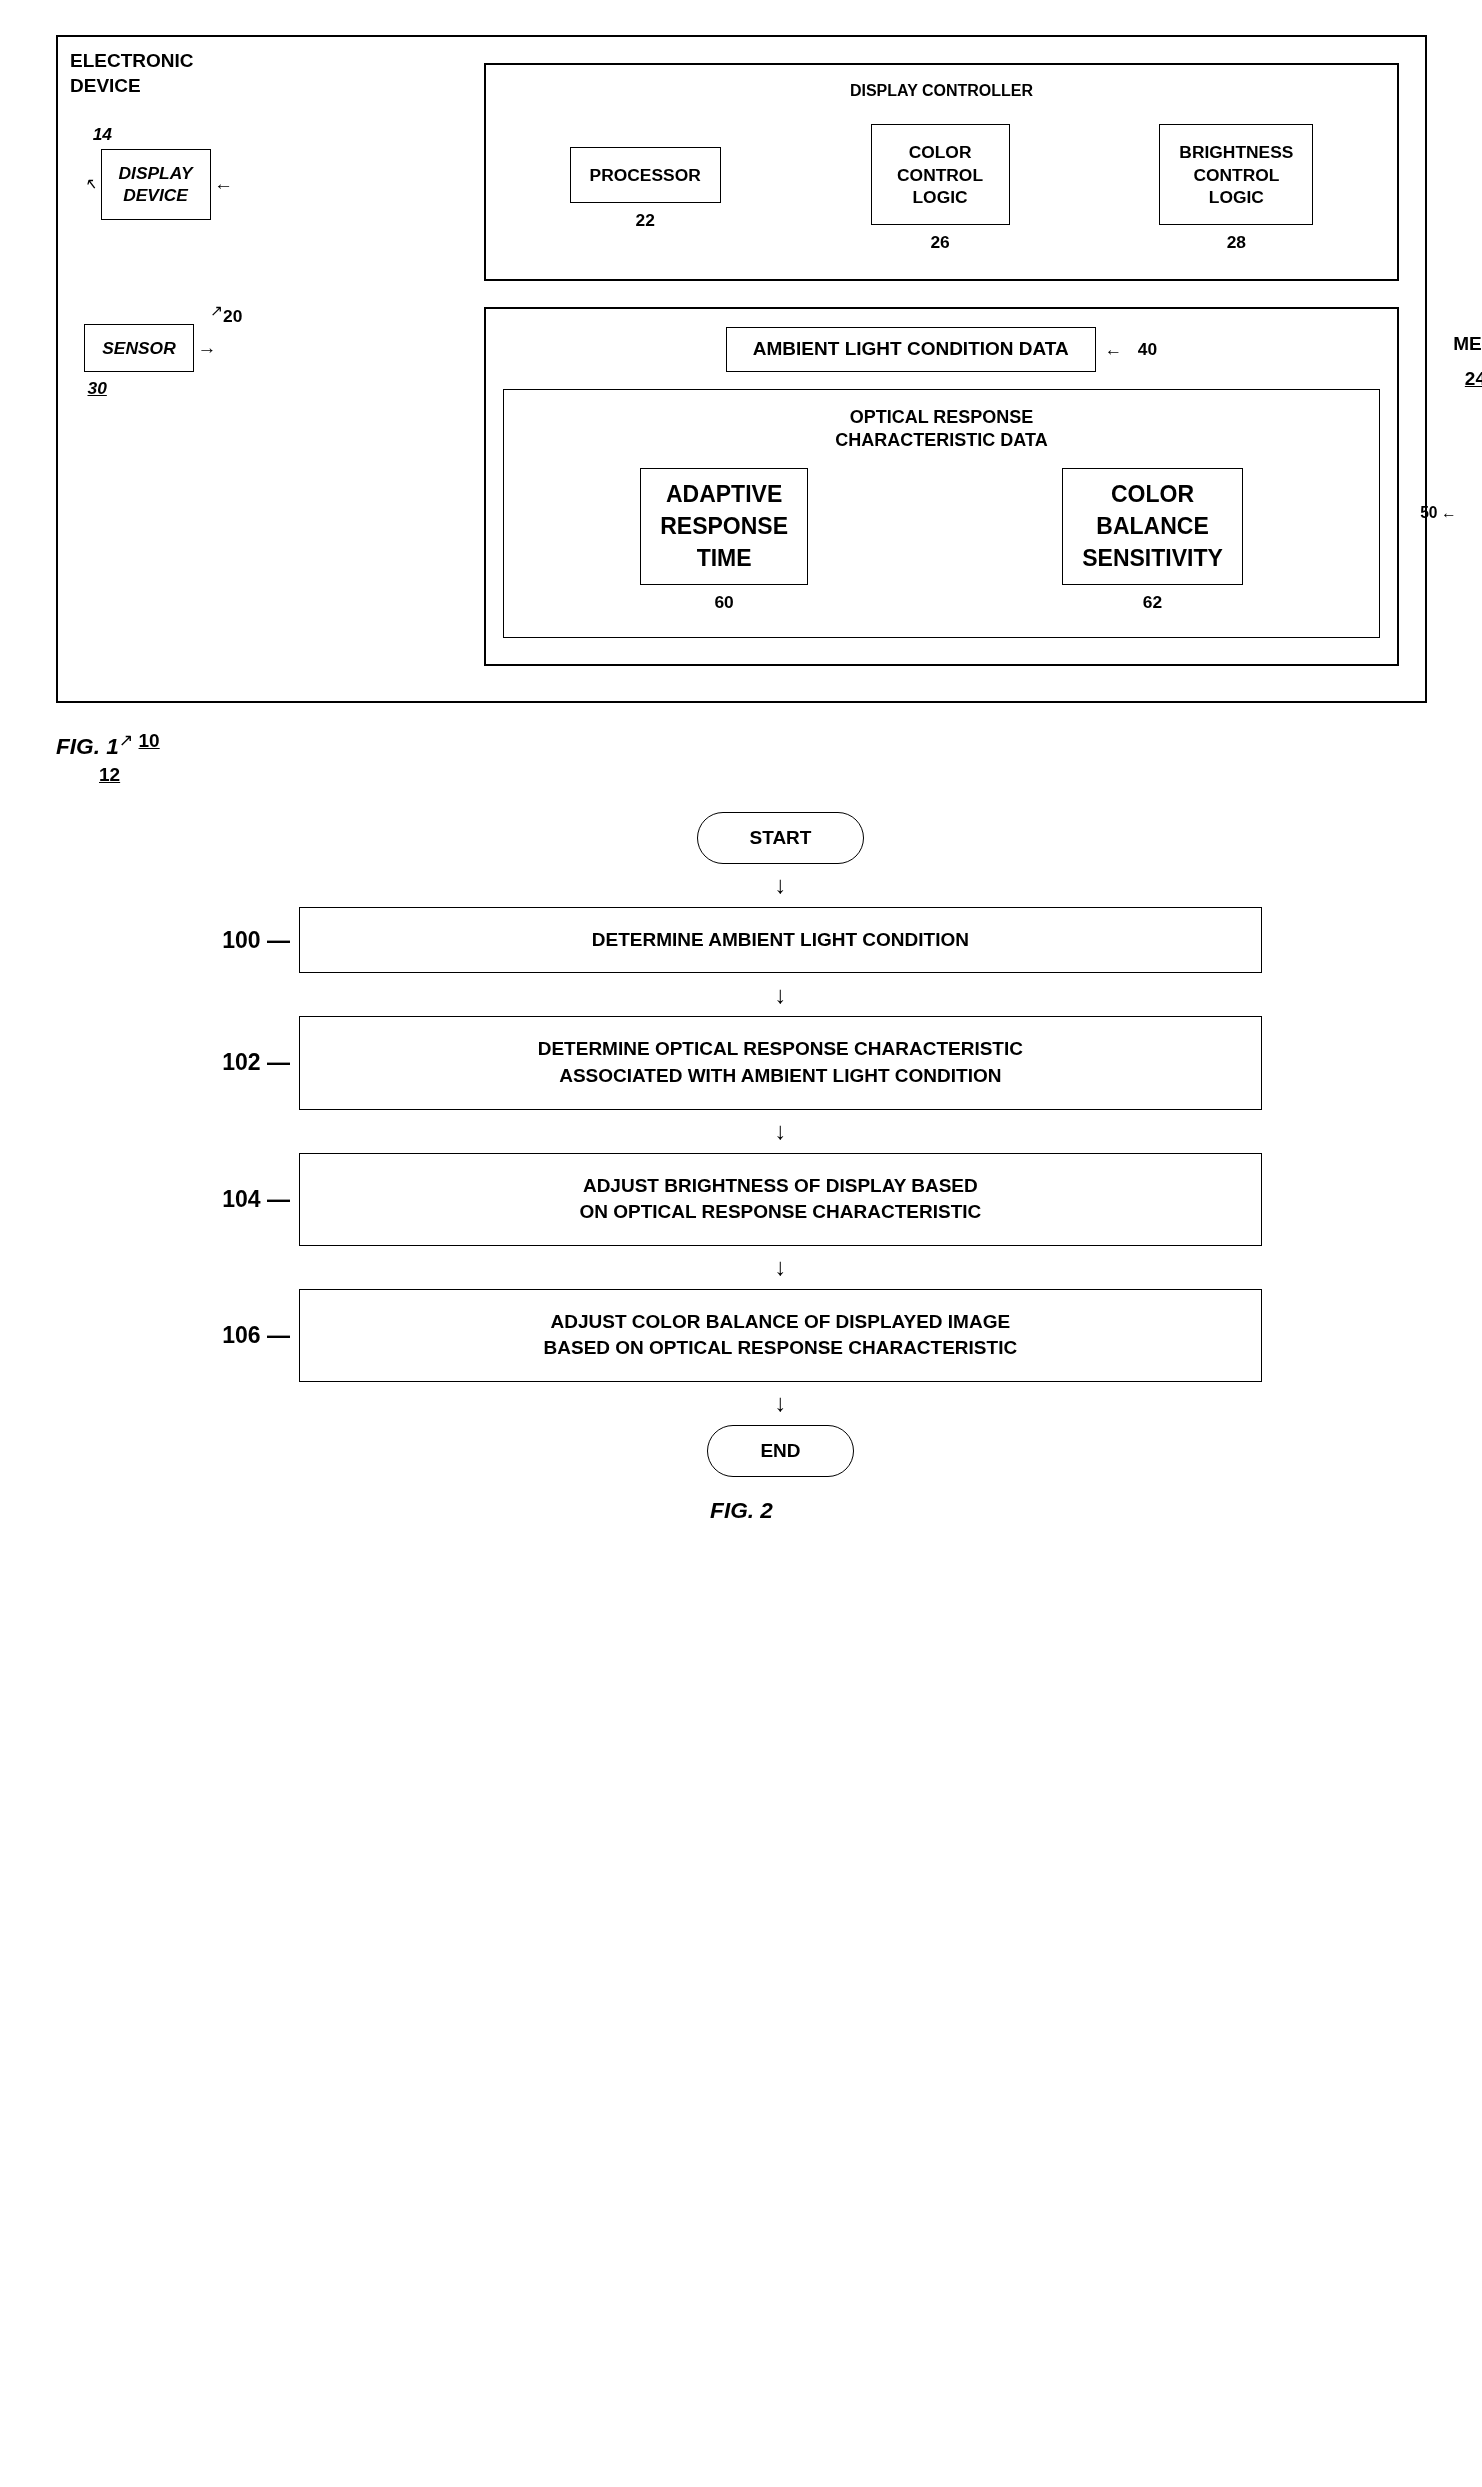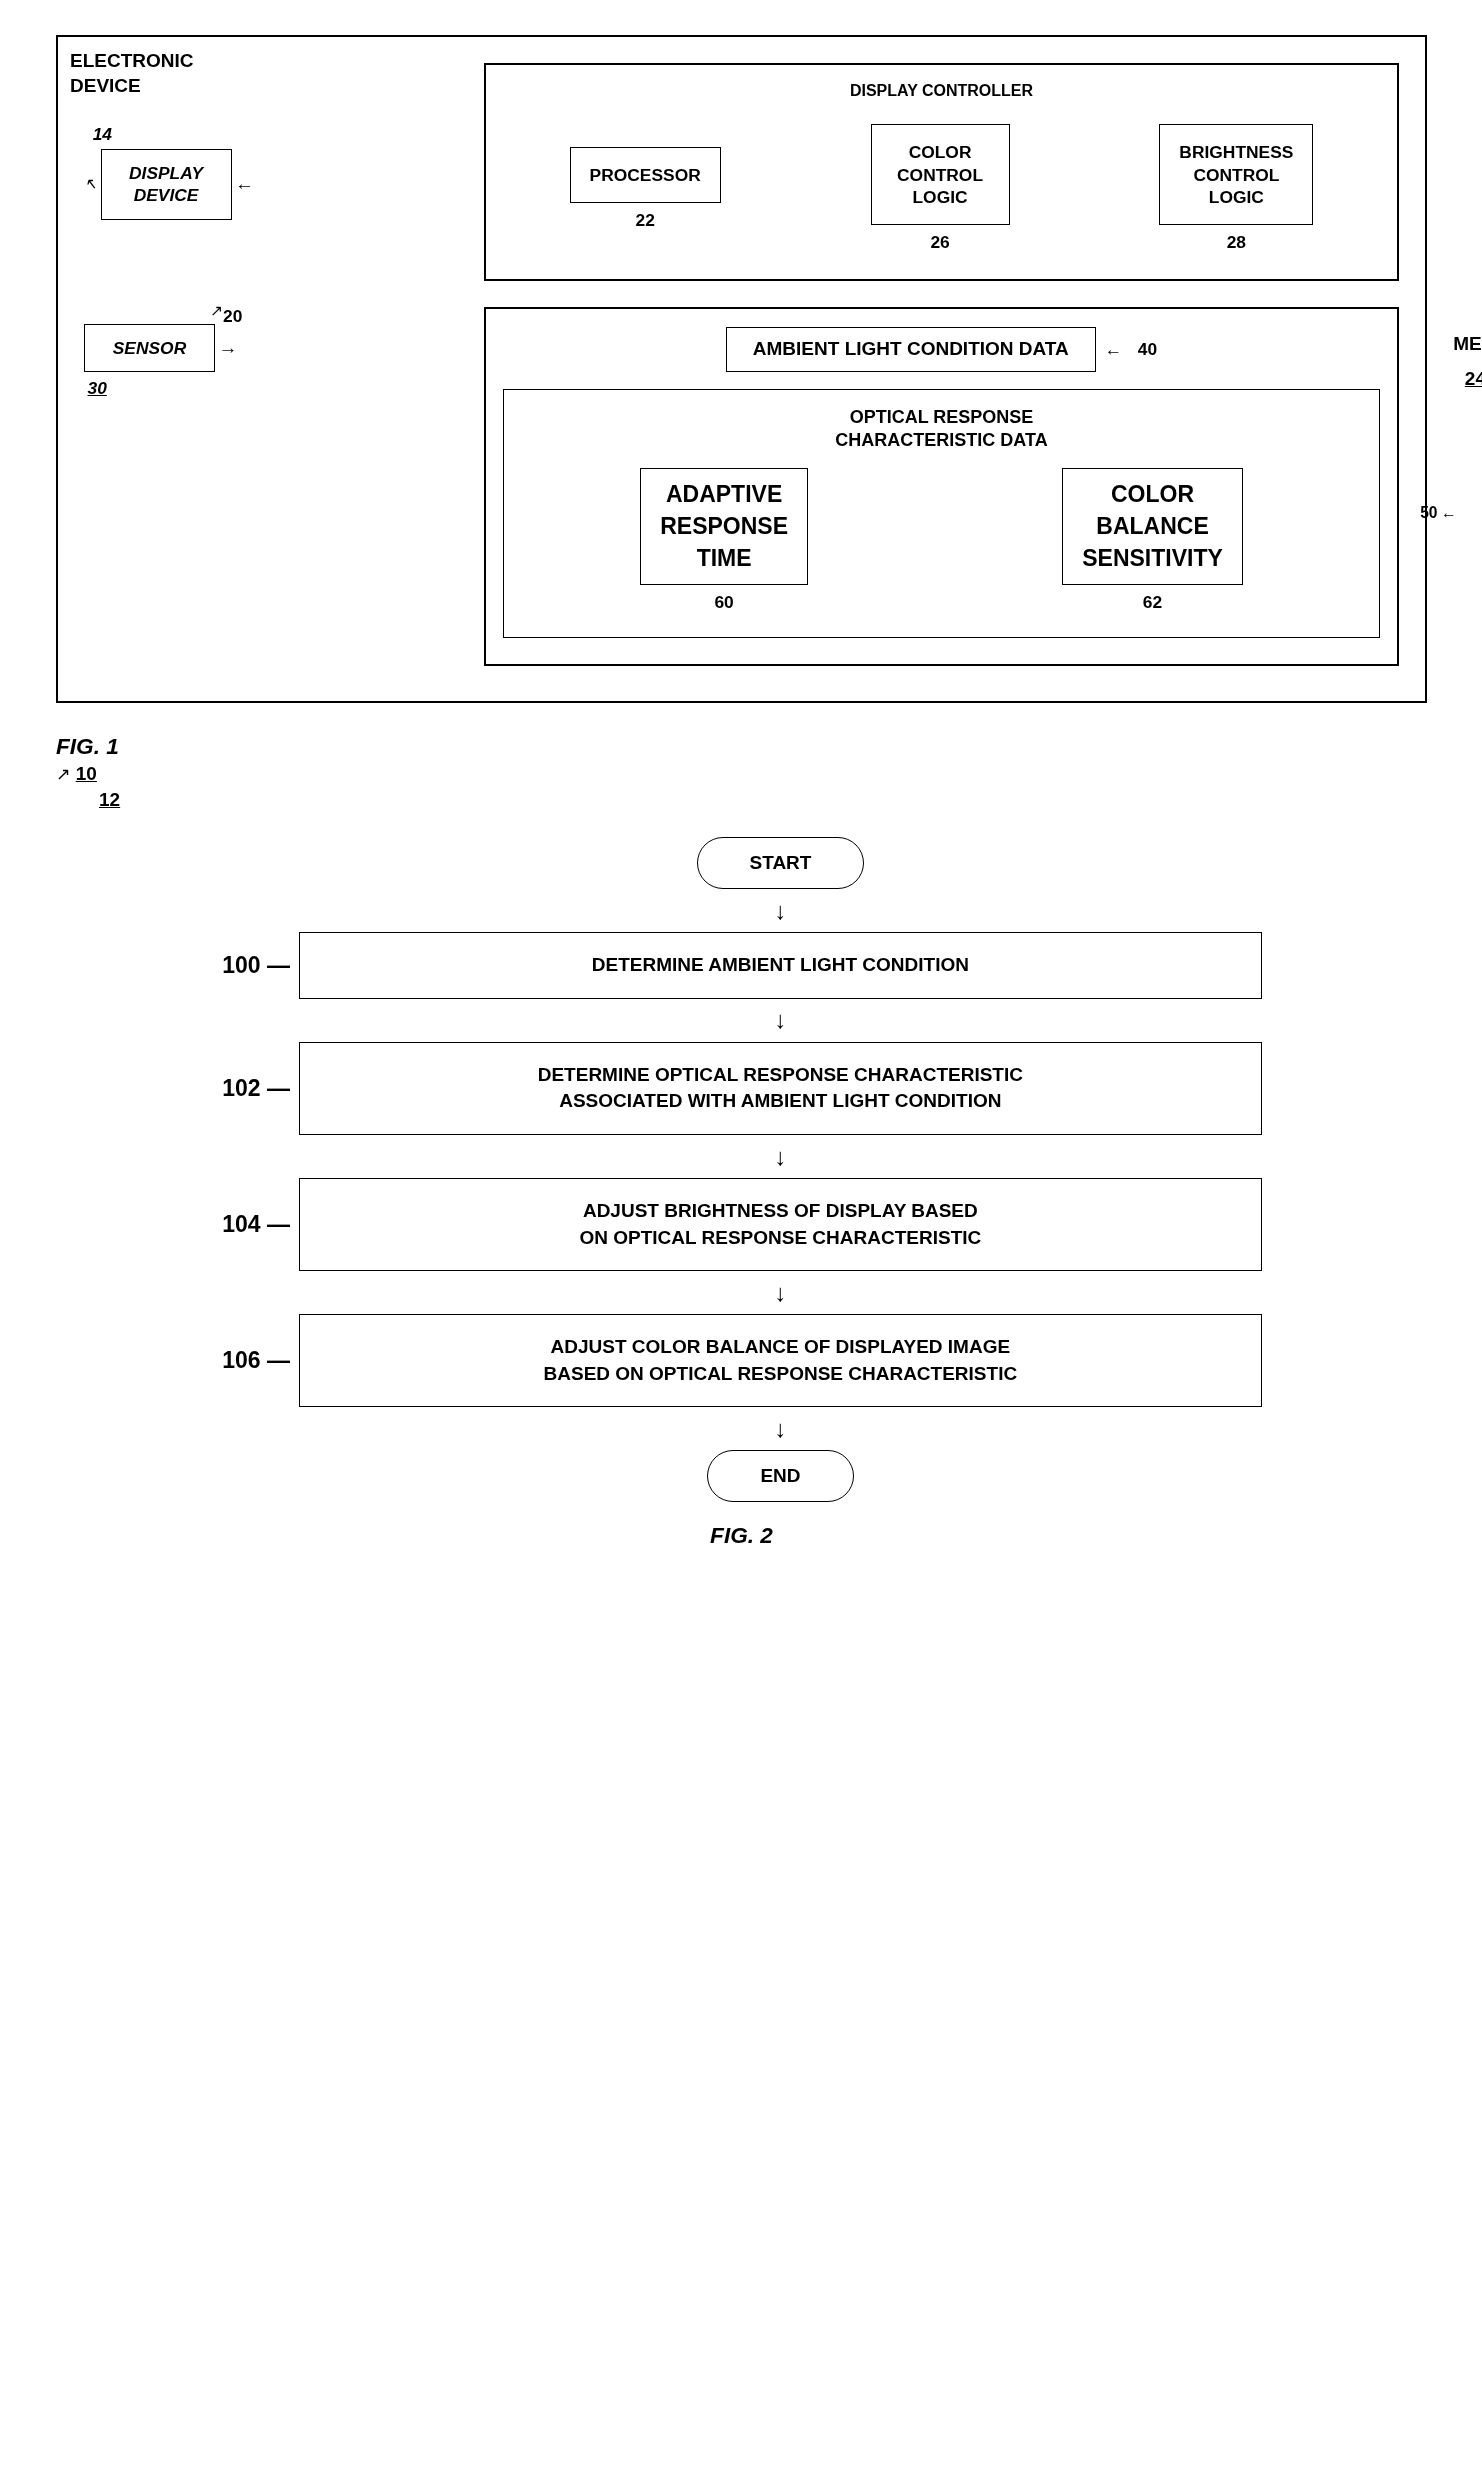--- a/index.html
+++ b/index.html
@@ -133,21 +133,21 @@
       line-height: 1.4;
     }
 
     .left-box {
       border: 1.7px solid #000;
       padding: 12px 14px;
       text-align: center;
       font-size: 17.4px;
       font-weight: bold;
       line-height: 1.3;
-      width: 131px;
+      width: 110px;
     }
 
     
     .fig-caption {
       text-align: center;
       font-size: 22.6px;
       font-style: italic;
       font-weight: bold;
       margin-top: 15.6px;
     }
@@ -305,21 +305,21 @@
     </div>
 
     <div style="position:absolute; left:165px; top:269px; font-size:17.4px; font-weight:bold;">20</div>
 
     <div style="position:absolute; left:152px; top:265px; font-size:15.6px;">↗</div>
 
   </div>
 
   <div style="position:absolute; bottom:-26px; left:43px; font-size:19px; font-weight:bold; text-decoration:underline;">12</div>
 
-  <div style="display:flex; flex-direction:column; align-items:flex-start; margin-top:15.6px;">
+  <div style="display:flex; flex-direction:row; align-items:center; margin-top:15.6px;">
     <div class="fig-caption">FIG. 1</div>
     <div style="display:flex; align-items:center; justify-content:center; gap:5.2px; margin-top:3.5px;">
       <div style="font-size:17.4px;">↗</div>
       <div style="font-size:19px; font-weight:bold; text-decoration:underline;">10</div>
     </div>
   </div>
 </div>
 
 <div class="fig2-container" style="margin-top: 52px;">
 

